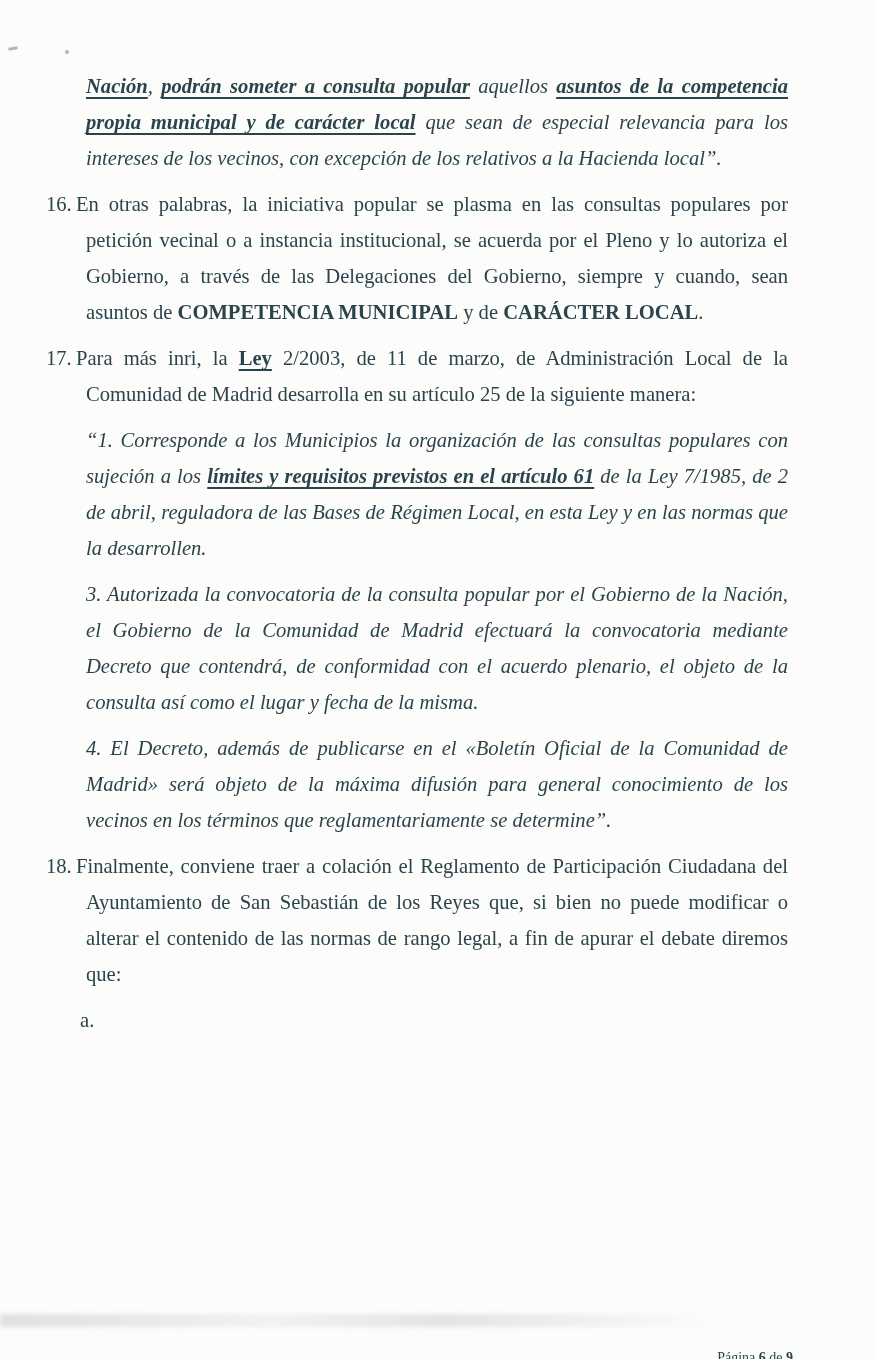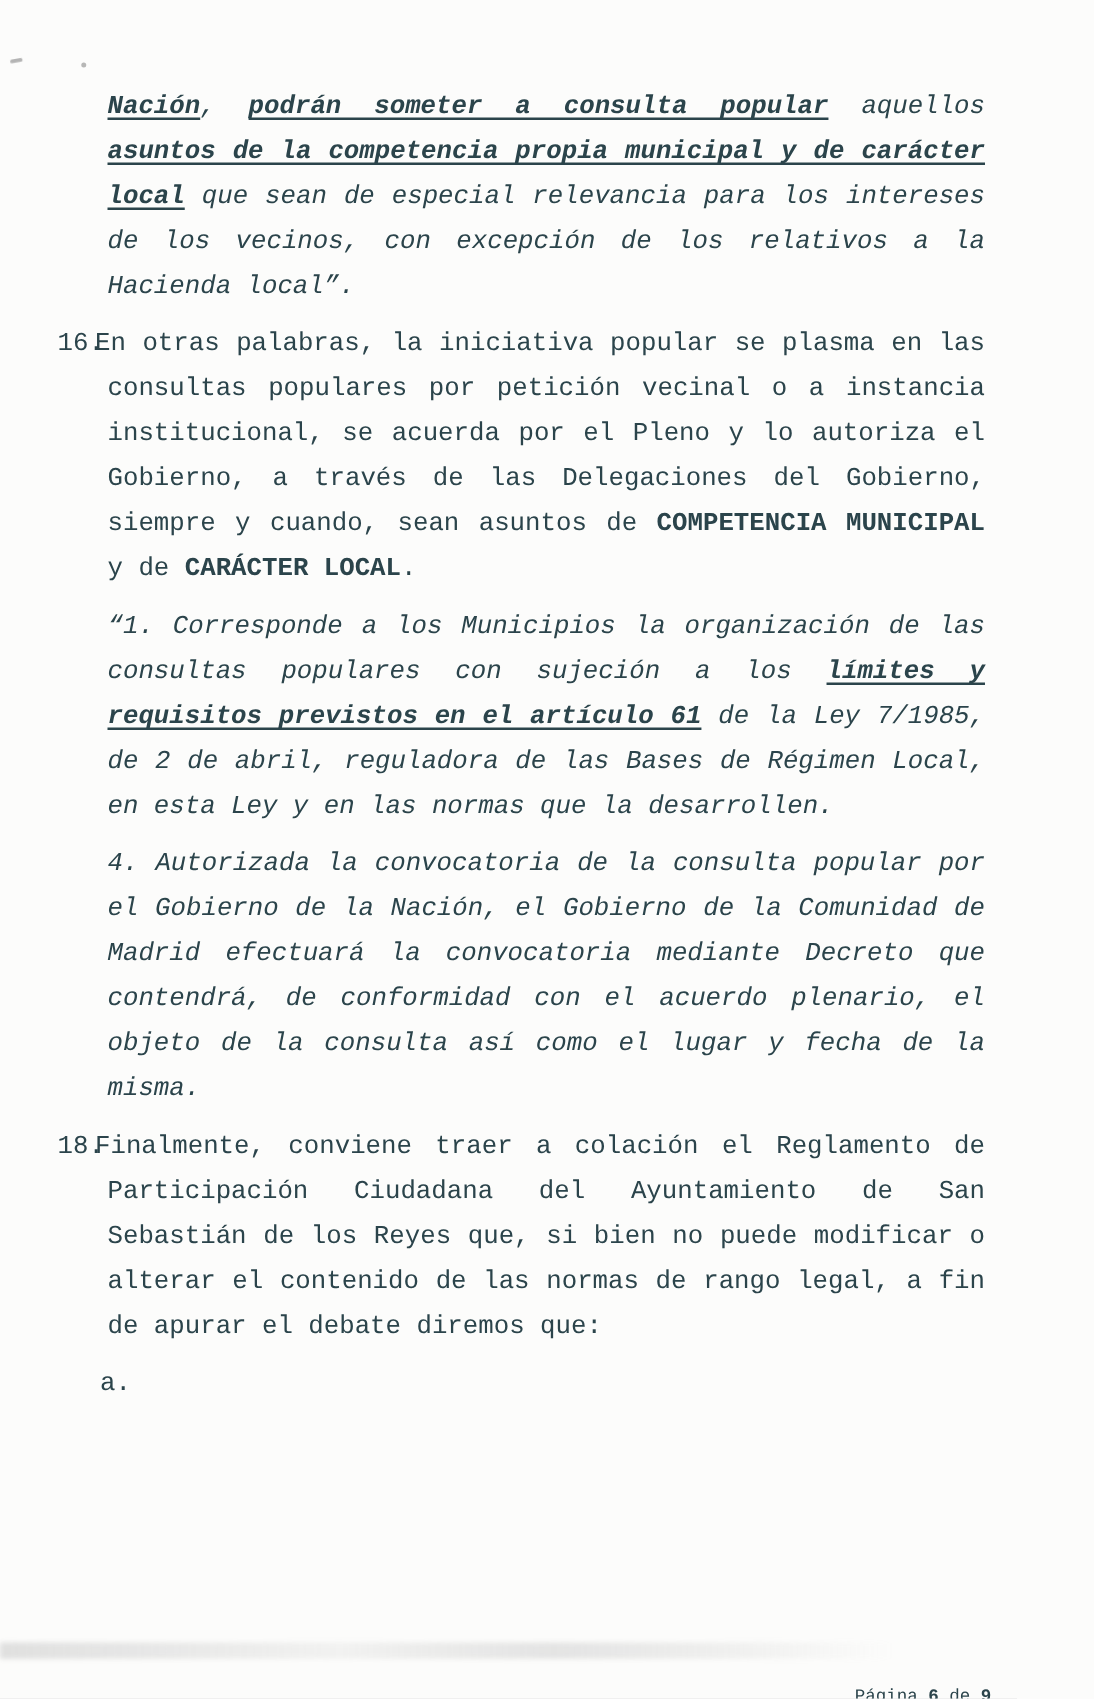--- a/index.html
+++ b/index.html
@@ -3,21 +3,21 @@
 <meta charset="utf-8">
 <style>
   html, body { margin:0; padding:0; }
   body { background:#d9d9d9; }
 
   .page {
     position:relative;
     width:875px; height:1359px;
     background:var(--paper, #fcfcfb);
     color:var(--ink, #2b444b);
-    font-family:Liberation Mono, monospace;
+    font-family:Liberation Serif, serif;
     overflow:hidden;
     margin:0;
   }
 
   .content {
     position:absolute;
     left:86px; top:68px;
     width:702px;
   }
 
@@ -93,22 +93,24 @@
 <body>
 
 <div class="page">
 
   <span class="speck-dash"></span>
   <span class="speck-dot"></span>
 
   <div class="content">
       <p class="block quote"><span class="seg b i u">Nación</span><span class="seg i">, </span><span class="seg b i u">podrán someter a consulta popular</span><span class="seg i"> aquellos </span><span class="seg b i u">asuntos de la competencia propia municipal y de carácter local</span><span class="seg i"> que sean de especial relevancia para los intereses de los vecinos, con excepción de los relativos a la Hacienda local”.</span></p>
       <p class="block numbered"><span class="marker">16.</span><span class="seg">En otras palabras, la iniciativa popular se plasma en las consultas populares por petición vecinal o a instancia institucional, se acuerda por el Pleno y lo autoriza el Gobierno, a través de las Delegaciones del Gobierno, siempre y cuando, sean asuntos de </span><span class="seg b">COMPETENCIA MUNICIPAL</span><span class="seg"> y de </span><span class="seg b">CARÁCTER LOCAL</span><span class="seg">.</span></p>
+      <p class="block numbered"><span class="marker">17.</span><span class="seg">Para más inri, la </span><span class="seg b u">Ley</span><span class="seg"> 2/2003, de 11 de marzo, de Administración Local de la Comunidad de Madrid desarrolla en su artículo 25 de la siguiente manera:</span></p>
       <p class="block quote"><span class="seg i">“1. Corresponde a los Municipios la organización de las consultas populares con sujeción a los </span><span class="seg b i u">límites y requisitos previstos en el artículo 61</span><span class="seg i"> de la Ley 7/1985, de 2 de abril, reguladora de las Bases de Régimen Local, en esta Ley y en las normas que la desarrollen.</span></p>
-      <p class="block quote"><span class="seg i">4. Autorizada la convocatoria de la consulta popular por el Gobierno de la Nación, el Gobierno de la Comunidad de Madrid efectuará la convocatoria mediante Decreto que contendrá, de conformidad con el acuerdo plenario, el objeto de la consulta así como el lugar y fecha de la misma.</span></p>
+      <p class="block quote"><span class="seg i">3. Autorizada la convocatoria de la consulta popular por el Gobierno de la Nación, el Gobierno de la Comunidad de Madrid efectuará la convocatoria mediante Decreto que contendrá, de conformidad con el acuerdo plenario, el objeto de la consulta así como el lugar y fecha de la misma.</span></p>
+      <p class="block quote"><span class="seg i">4. El Decreto, además de publicarse en el «Boletín Oficial de la Comunidad de Madrid» será objeto de la máxima difusión para general conocimiento de los vecinos en los términos que reglamentariamente se determine”.</span></p>
       <p class="block numbered"><span class="marker">18.</span><span class="seg">Finalmente, conviene traer a colación el Reglamento de Participación Ciudadana del Ayuntamiento de San Sebastián de los Reyes que, si bien no puede modificar o alterar el contenido de las normas de rango legal, a fin de apurar el debate diremos que:</span></p>
       <p class="block sub"><span class="marker">a.</span></p>
     </div>
 
   <div class="footer"><span>Página</span> <span class="bold">6</span> <span>de</span> <span class="bold">9</span></div>
 
   <div class="bottom-band"></div>
 
 </div>
 

